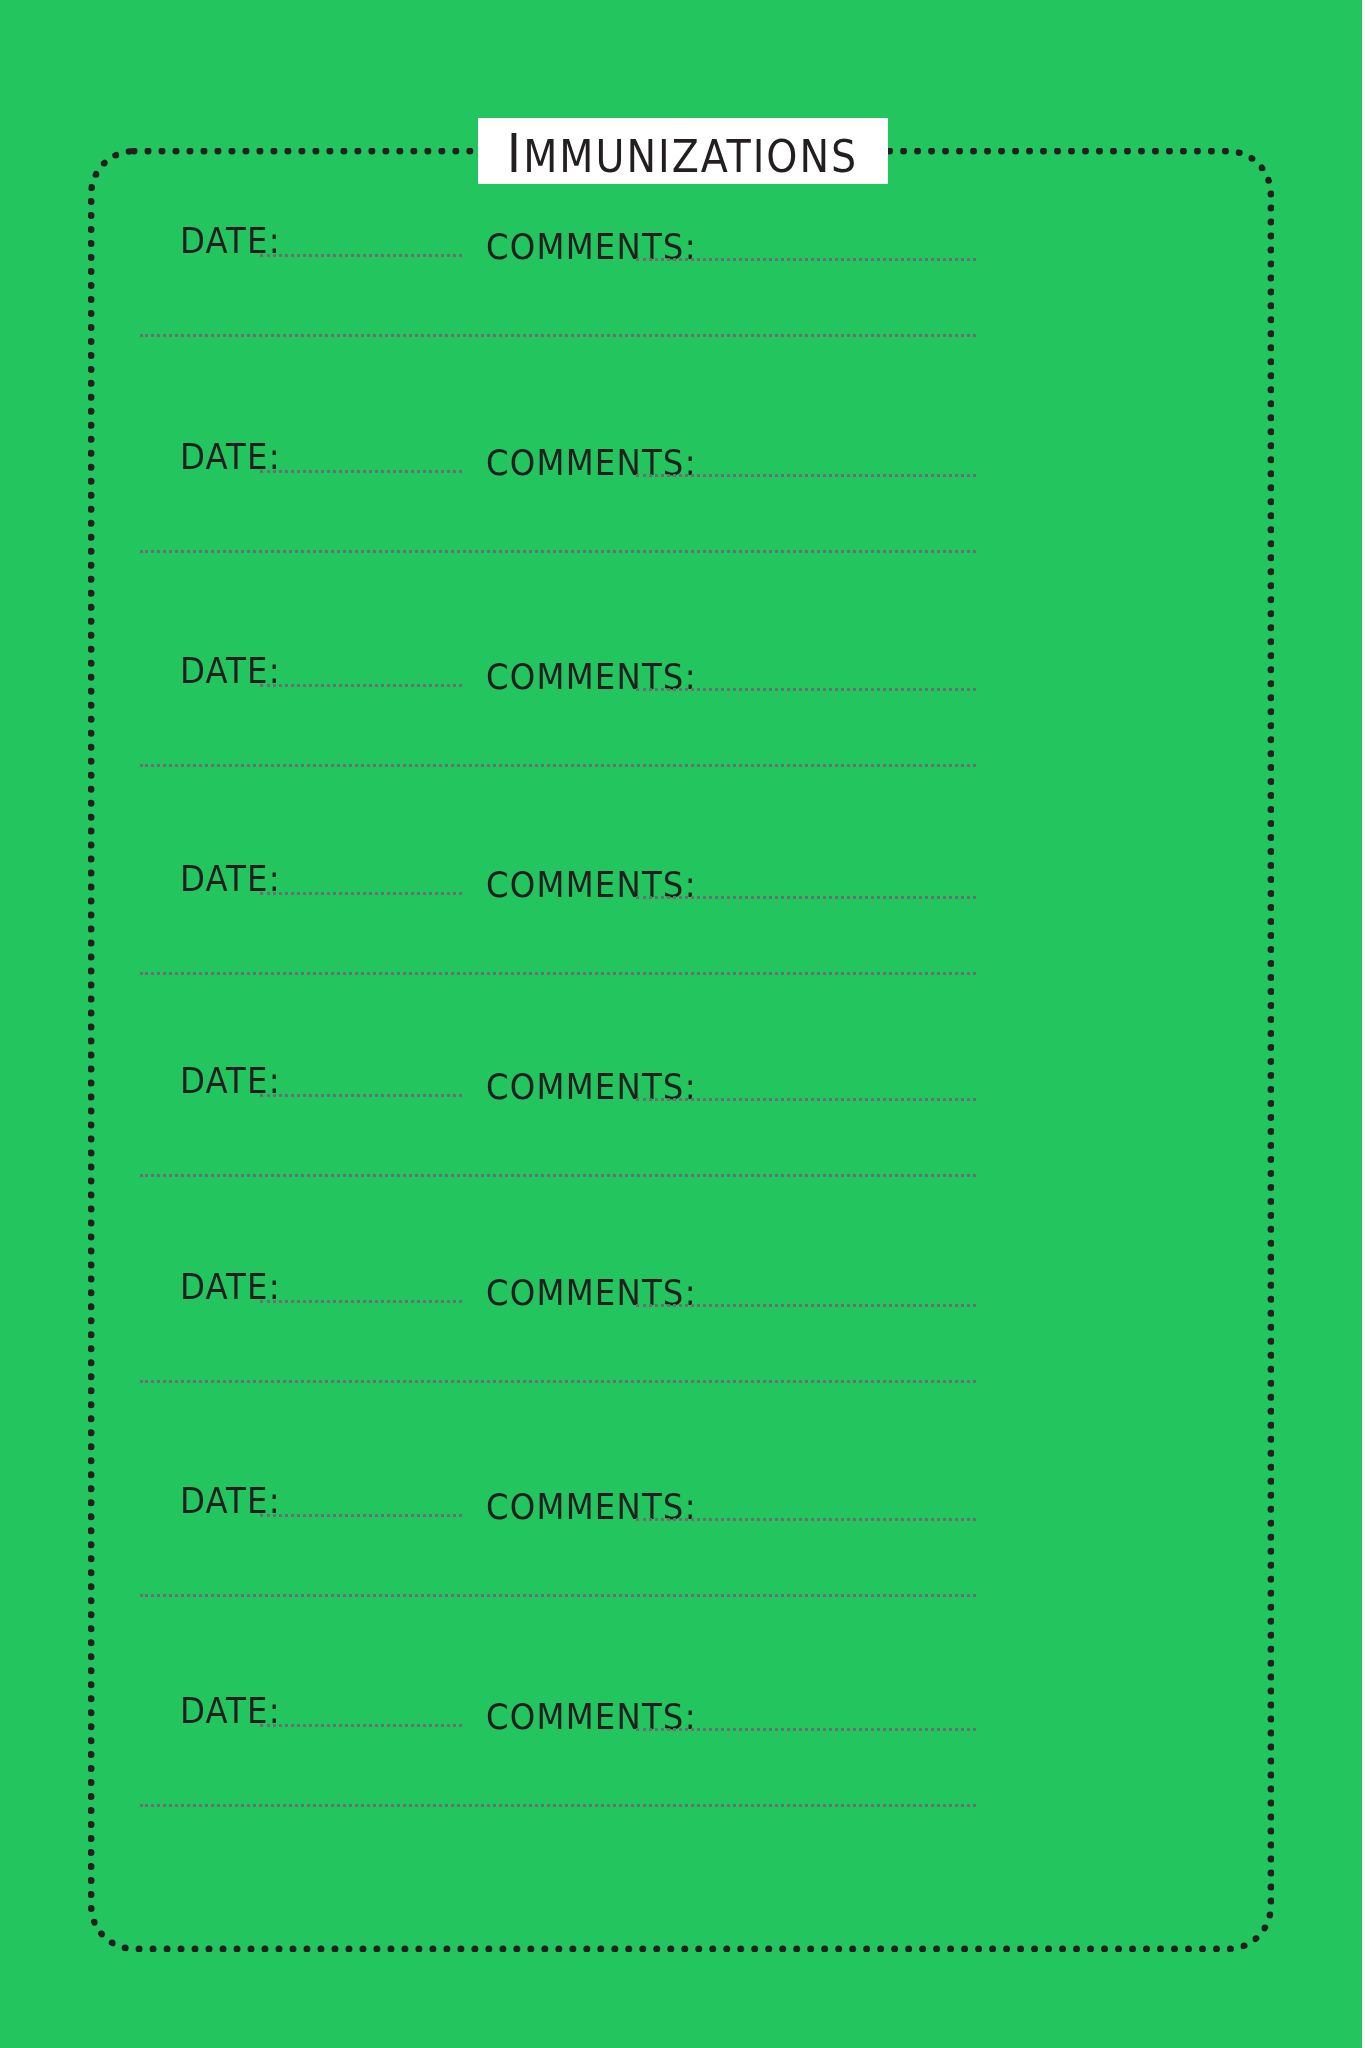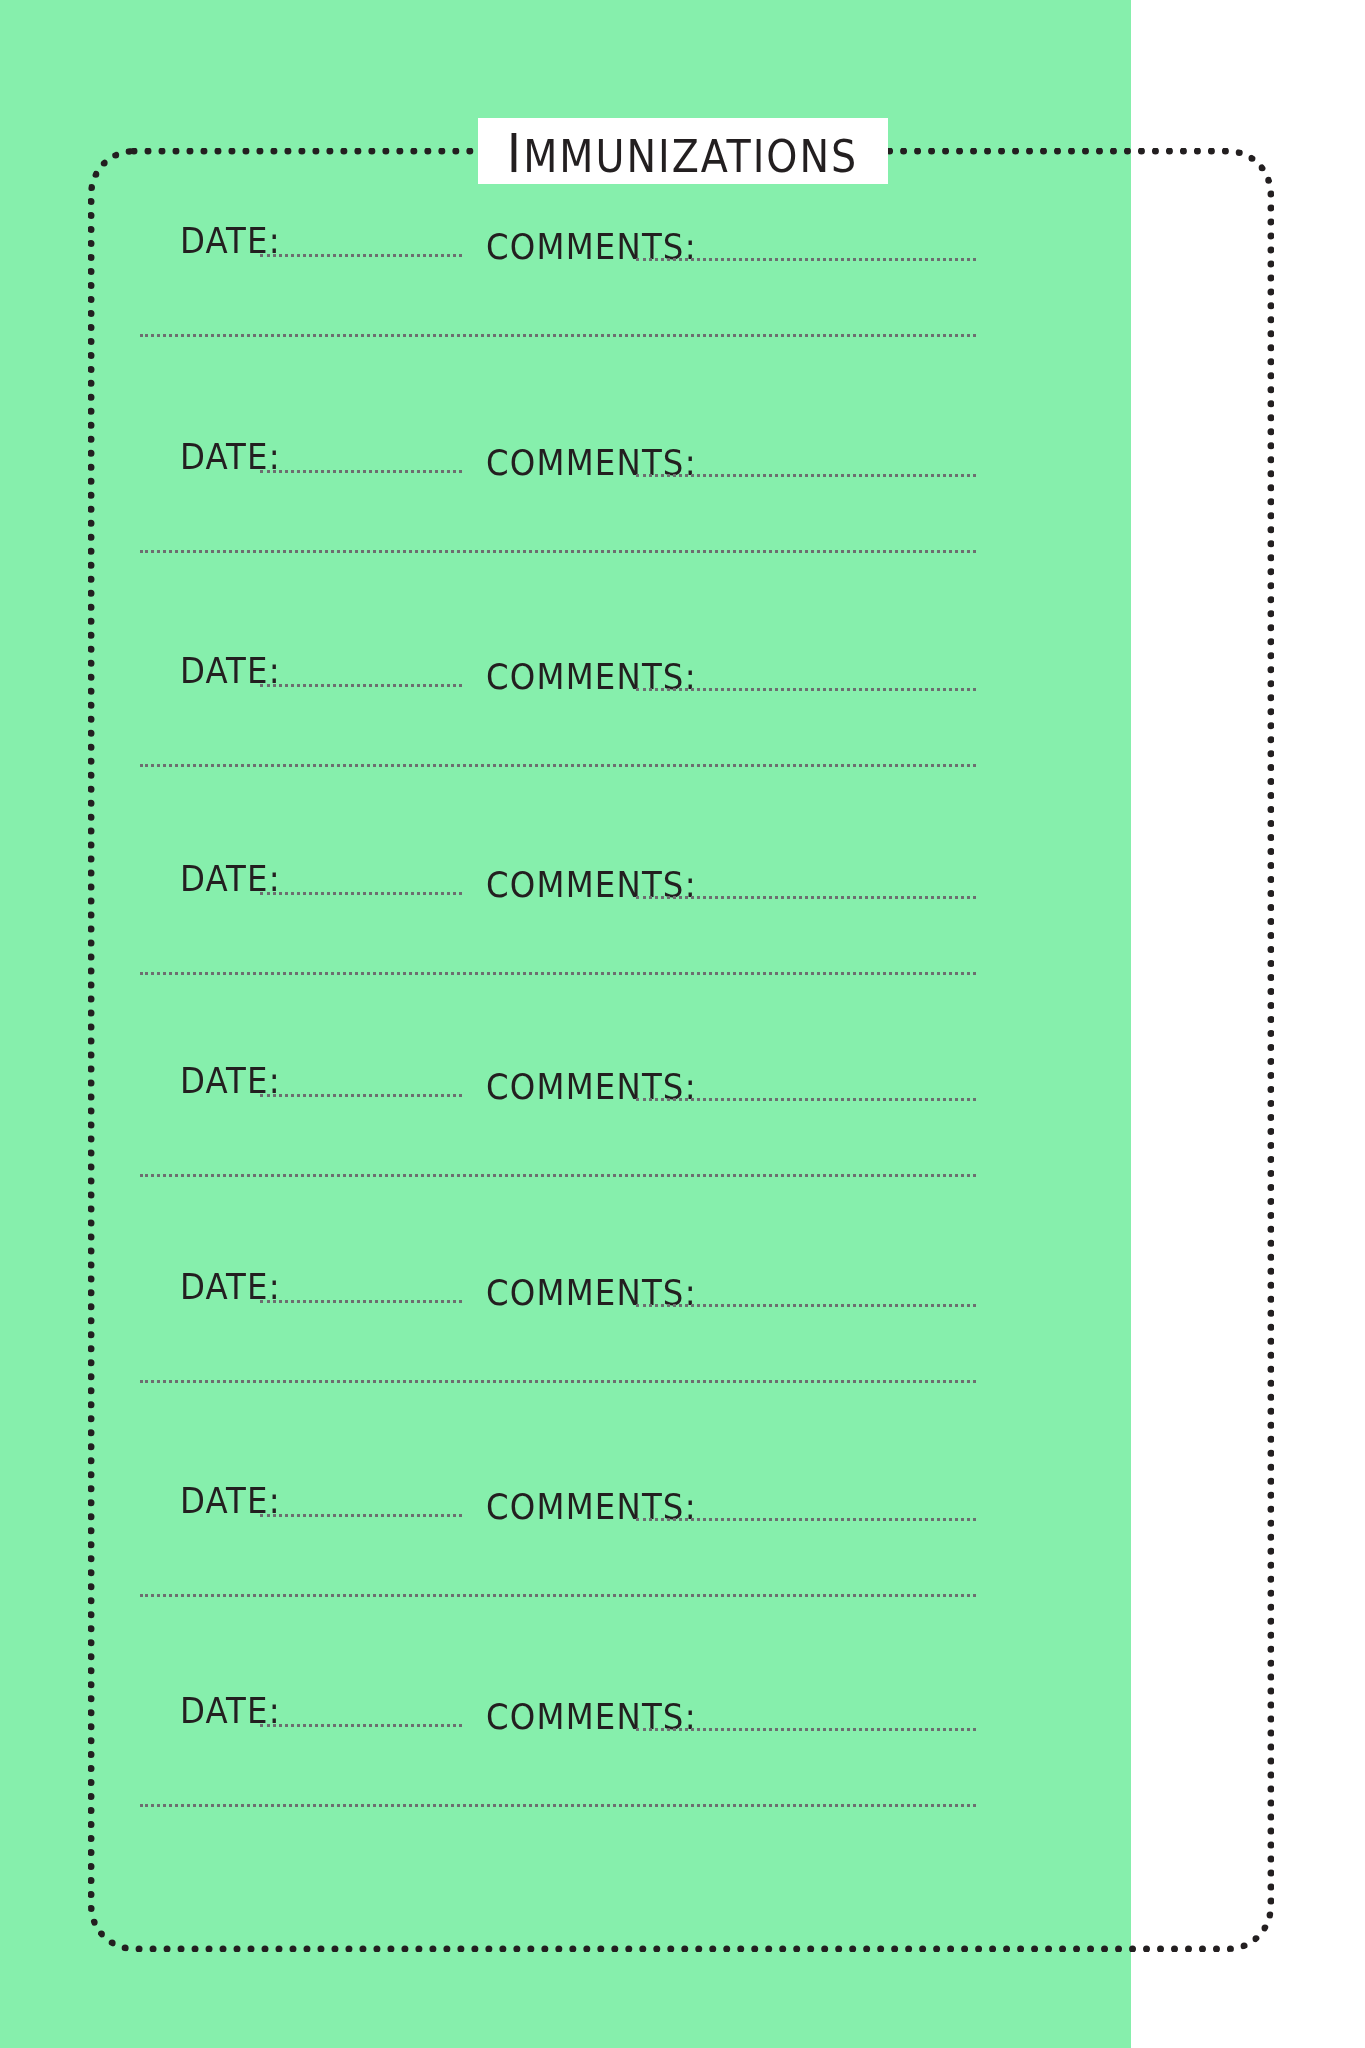--- a/index.html
+++ b/index.html
@@ -13,23 +13,23 @@
     font-family: "Liberation Sans", sans-serif;
     color: #231f20;
     position: relative;
     overflow: hidden;
   }
 
   .page {
     position: absolute;
     left: 0;
     top: 0;
-    width: 1131px;
+    width: 1362px;
     height: 2048px;
-    background: #86efac;
+    background: #22c55e;
   }
 
   
   .frame {
     position: absolute;
     left: 88px;
     top: 148px;
     width: 1186px;
     height: 1804px;
     border: 7px dotted #231f20;

